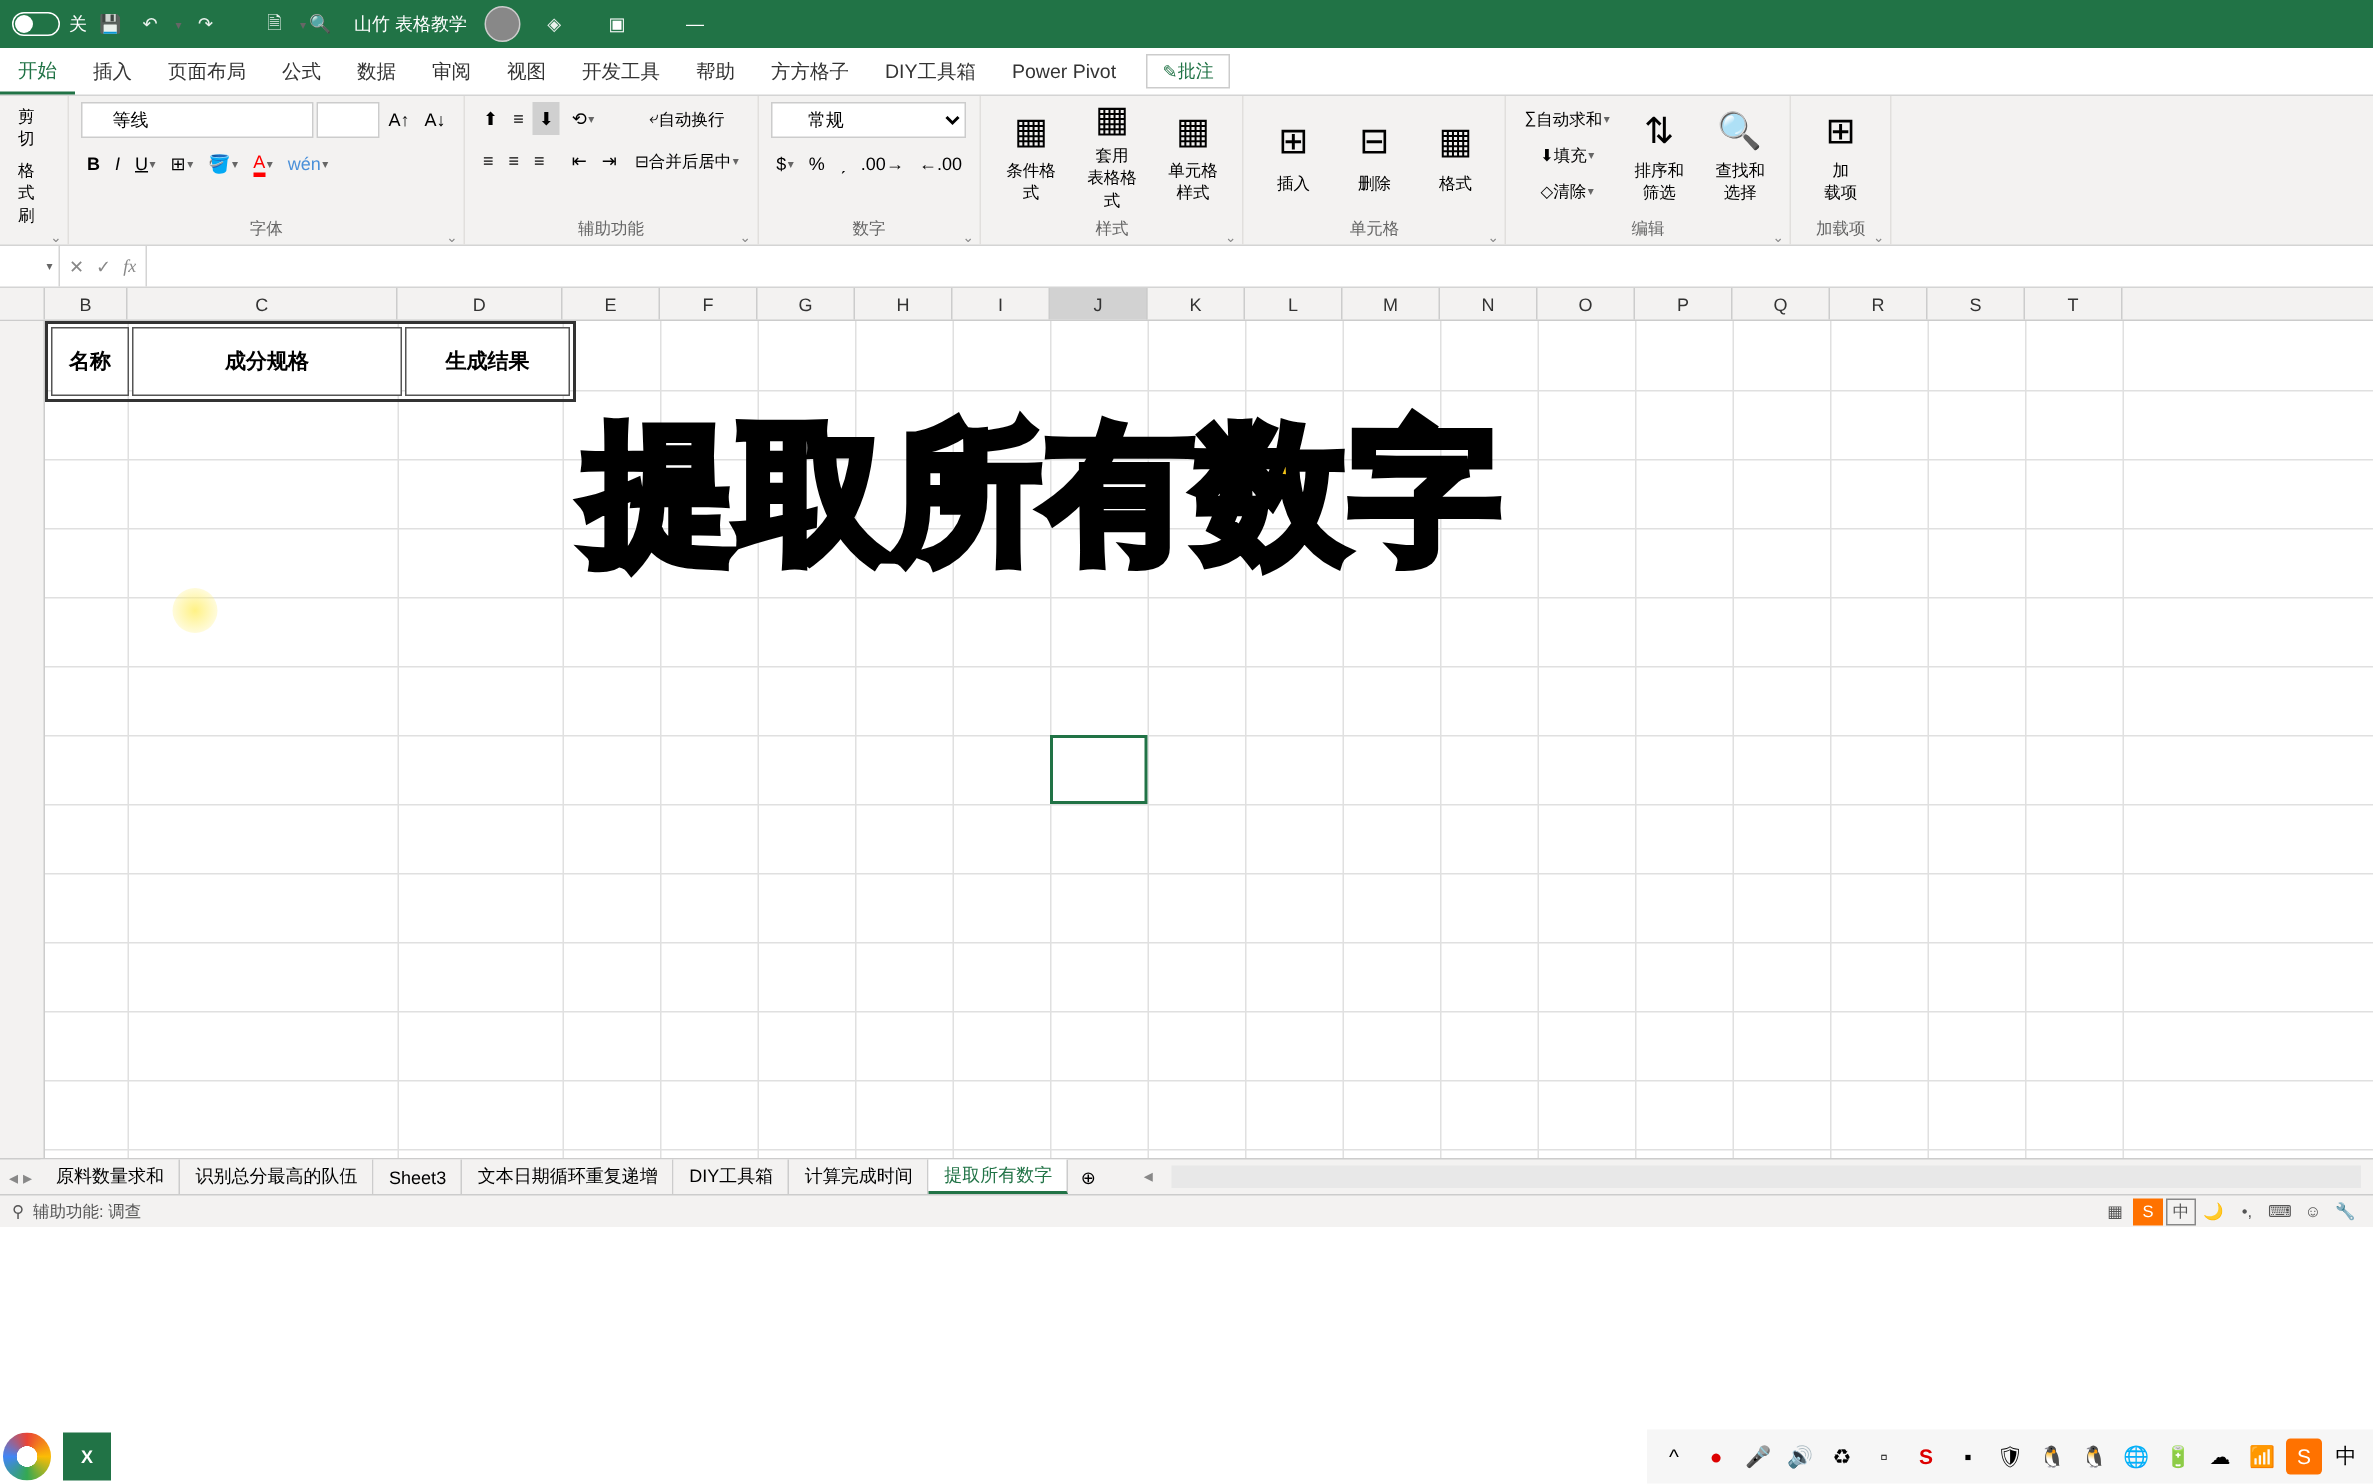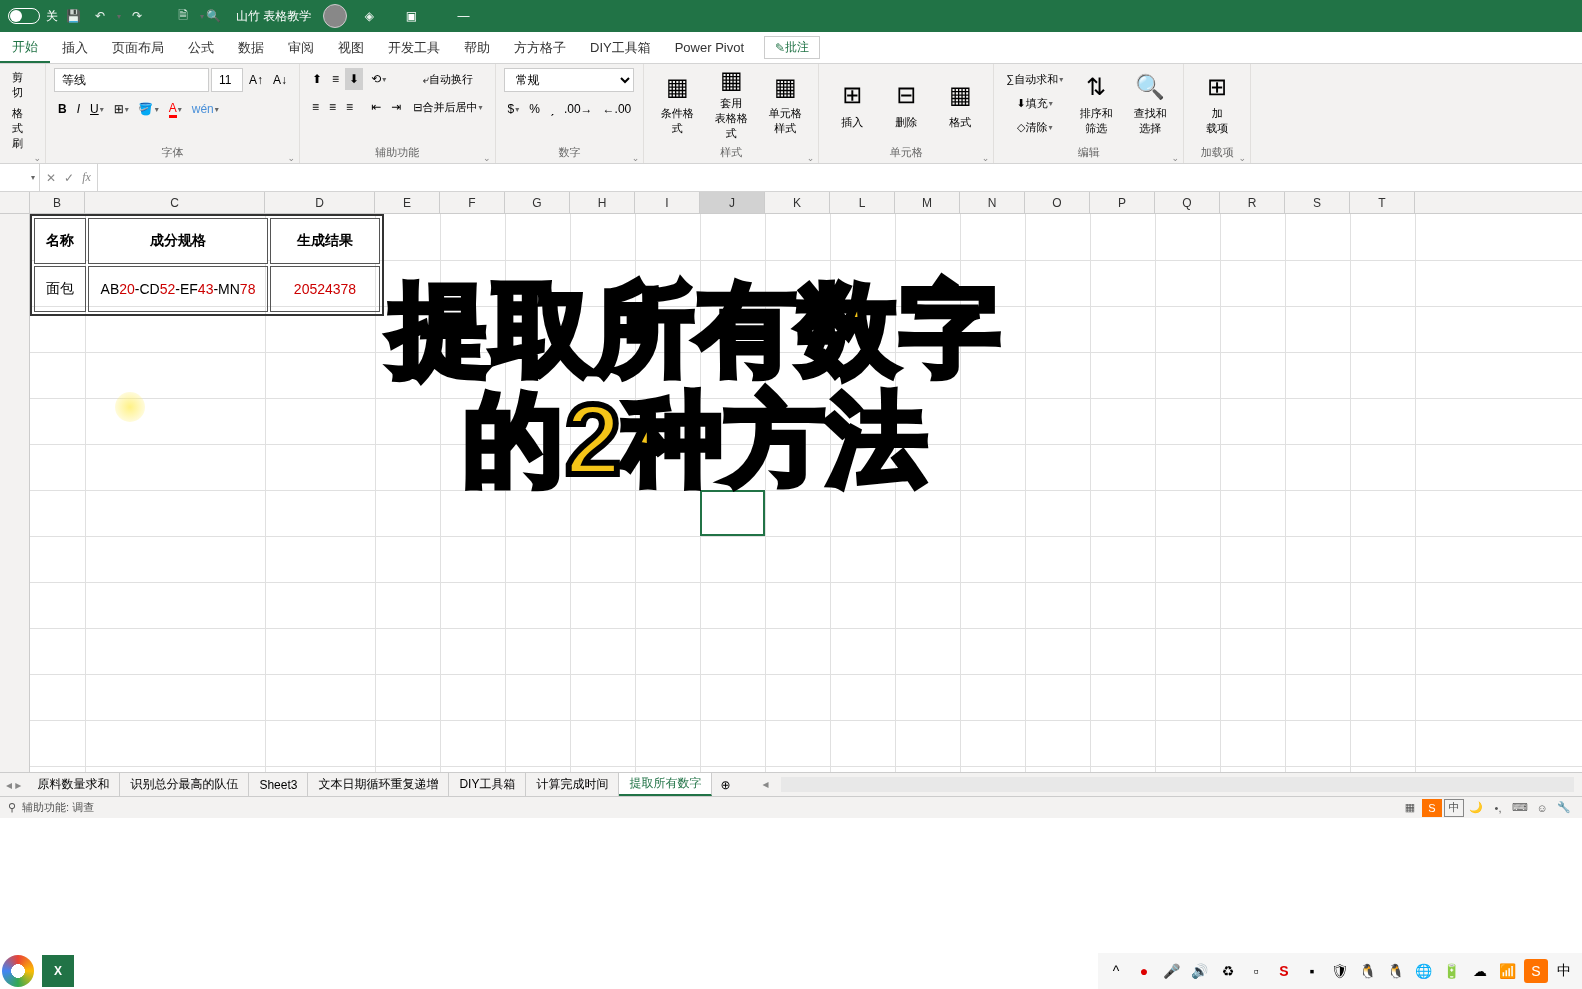--- a/index.html
+++ b/index.html
@@ -25,21 +25,21 @@
 
 .ribbon { height: 100px; background: #f3f2f1; border-bottom: 1px solid #d4d4d4; display: flex; }
 .ribbon-group { border-right: 1px solid #e1dfdd; padding: 4px 8px 2px; display: flex; flex-direction: column; }
 .ribbon-group-body { flex: 1; display: flex; align-items: flex-start; gap: 4px; }
 .ribbon-group-label { text-align: center; font-size: 11px; color: #666; height: 16px; position: relative; }
 .ribbon-group-label::after { content: '⌄'; position: absolute; right: -4px; bottom: -2px; font-size: 9px; color: #888; }
 .rb-col { display: flex; flex-direction: column; gap: 2px; }
 .rb-btn { padding: 2px 4px; display: flex; align-items: center; justify-content: center; cursor: pointer; min-height: 22px; }
 .rb-big { flex-direction: column; width: 50px; height: 70px; font-size: 11px; text-align: center; gap: 2px; }
 .rb-big .icon { font-size: 24px; height: 36px; display: flex; align-items: center; }
-.font-select { border: 1px solid #ccc; height: 24px; padding: 0 7px; background: #fff; font-size: 12px; }
+.font-select { border: 1px solid #ccc; height: 24px; padding: 0 20px; background: #fff; font-size: 12px; }
 .font-name { width: 155px; }
 .font-size { width: 32px; }
 .rb-row { display: flex; gap: 2px; align-items: center; }
 .drop { font-size: 8px; color: #666; margin-left: 1px; }
 
 
 .namebox-row { height: 28px; border-bottom: 1px solid #d4d4d4; display: flex; align-items: stretch; }
 .namebox { width: 40px; border-right: 1px solid #d4d4d4; display: flex; align-items: center; padding: 0 4px; }
 .fb-btns { display: flex; align-items: center; padding: 0 6px; gap: 8px; border-right: 1px solid #d4d4d4; color: #888; }
 .fx { font-style: italic; font-family: serif; }
@@ -365,32 +365,26 @@
           <div style="position: absolute; top: 506px; left: 0px; right: 0px; height: 1px; background: rgb(224, 224, 224);"></div>
           <div style="position: absolute; top: 552px; left: 0px; right: 0px; height: 1px; background: rgb(224, 224, 224);"></div>
         </div>
       <table class="data-table">
         <tbody>
             <tr style="height:46px">
           <th style="width:52px">名称</th>
           <th style="width:180px">成分规格</th>
           <th style="width:110px">生成结果</th>
         </tr>
-        <tr style="height:46px">
-          <td>面包</td>
-          <td id="spec0"><span>AB</span><span class="red">20</span><span>-CD</span><span class="red">52</span><span>-EF</span><span class="red">43</span><span>-MN</span><span class="red">78</span></td>
-          <td class="red">20524378</td>
-        </tr>
       </tbody>
         </table>
       <div class="cursor-hl" style="left:85px;top:178px"></div>
       <div class="sel-cell" style="left:670px;top:276px;width:65px;height:46px"></div>
       <div class="overlay">
         <div class="overlay-text">提取所有数字</div>
-        <div class="overlay-text">的2种方法</div>
       </div>
     </div>
   </div>
 </div>
 
 <div class="sheet-tabs">
   <div class="sheet-nav">◂ ▸</div>
   <div id="sheets-container" style="display:flex">
       <div class="sheet-tab">原料数量求和</div>
       <div class="sheet-tab">识别总分最高的队伍</div>

